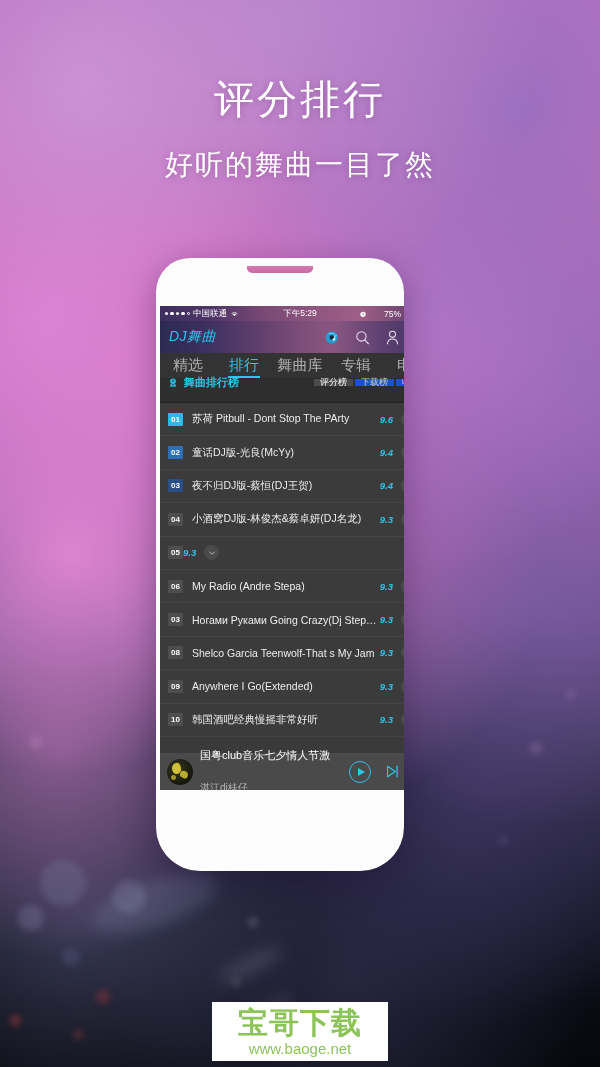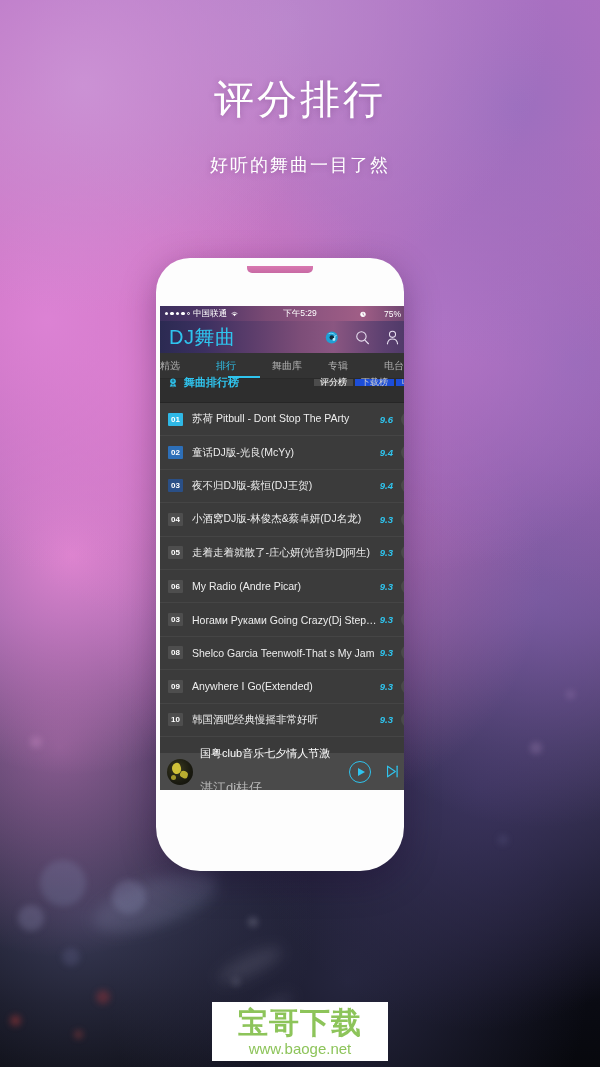--- a/index.html
+++ b/index.html
@@ -40,21 +40,21 @@
   #bokeh { position: absolute; inset: 0; pointer-events: none; }
   .bk { position: absolute; border-radius: 50%; filter: blur(3px); }
 
   
   .promo {
     position: absolute; left: 0; right: 0; text-align: center;
     color: #fff; font-weight: 400; letter-spacing: 3px;
     text-shadow: 0 1px 6px rgba(90,40,100,0.35);
   }
   #promo-title    { top: 76px;  font-size: 40px; line-height: 46px; }
-  #promo-subtitle { top: 148px; font-size: 18px; line-height: 34px; letter-spacing: 2px; }
+  #promo-subtitle { top: 148px; font-size: 28px; line-height: 34px; letter-spacing: 2px; }
 
   
   #phone {
     position: absolute; left: 156px; top: 258px;
     width: 248px; height: 613px;
     background: #fdfdfd;
     border-radius: 34px 34px 44px 44px;
     box-shadow: 0 10px 34px rgba(30,10,50,0.35);
     overflow: hidden;
   }
@@ -86,32 +86,32 @@
   .battery { width: 17px; height: 8px; border: 1px solid rgba(255,255,255,.85); border-radius: 2px; position: relative; padding: 1px; }
   .battery::after { content:""; position:absolute; right:-3px; top:2.2px; width:1.6px; height:3.4px; background: rgba(255,255,255,.85); border-radius:0 1px 1px 0; }
   .battery .fill { height: 100%; width: 75%; background: #f5c518; border-radius: 1px; }
 
   
   #appbar {
     position: relative; height: 32px;
     display: flex; align-items: center; padding: 0 9px;
     background: linear-gradient(90deg,#2b2a52 0%, #3c3060 16%, #5e3e6c 34%, #7c4d78 50%, #8a5681 62%, #5c4070 80%, #3a2f5c 100%);
   }
-  #app-title { color: #2fc4ee; font-size: 20px; letter-spacing: .5px; }
+  #app-title { color: #2fc4ee; font-size: 14px; letter-spacing: .5px; font-style: italic; }
   #appbar .icons { margin-left: auto; display: flex; align-items: center; gap: 13px; }
   .hicon { width: 17px; height: 17px; display: block; }
 
   
   #navtabs {
     display: flex; height: 26px; align-items: stretch;
     background: #333333; border-bottom: 1px solid #2a2a2a;
   }
   .ntab {
-    flex: 1; display: flex; align-items: center; 
-    font-size: 10px; color: #b0b0b0; position: relative;
+    flex: 1; display: flex; align-items: center; justify-content: center;
+    font-size: 15px; color: #b0b0b0; position: relative;
   }
   .ntab.active { color: #2fc4ee; }
   .ntab.active::after {
     content: ""; position: absolute; bottom: 0; left: 22%; right: 22%;
     height: 2px; background: #2fc4ee;
   }
 
   
   #sectionbar {
     height: 24px; display: flex; align-items: center;
@@ -162,21 +162,21 @@
   #album-art {
     width: 26px; height: 26px; flex: 0 0 26px; border-radius: 50%;
     background: radial-gradient(circle at 40% 38%, #3a3a20 0%, #1a1a10 60%, #0d0d08 100%);
     position: relative; overflow: hidden;
   }
   #album-art .blob1 { position:absolute; left:5px; top:4px; width:9px; height:11px; background:#d8c93a; border-radius:55% 40% 50% 45%; transform: rotate(-18deg); opacity:.95;}
   #album-art .blob2 { position:absolute; left:13px; top:12px; width:8px; height:7px; background:#c9bb33; border-radius:50% 60% 40% 50%; transform: rotate(22deg); opacity:.9;}
   #album-art .blob3 { position:absolute; left:4px; top:16px; width:5px; height:5px; background:#b8ab2e; border-radius:50%; opacity:.85;}
   #player .meta { margin-left: 7px; min-width: 0; flex: 1; }
   #player-song { color: #ffffff; font-size: 11px; white-space: nowrap; overflow: hidden; }
-  #player-artist { color: #b9b9b9; font-size: 13px; margin-top: 18px; white-space: nowrap; overflow: hidden; }
+  #player-artist { color: #b9b9b9; font-size: 10px; margin-top: 18px; white-space: nowrap; overflow: hidden; }
   #play-btn {
     width: 22px; height: 22px; flex: 0 0 22px; border-radius: 50%;
     border: 1.4px solid #2fc4ee; display: flex; align-items: center; justify-content: center;
     margin-left: 2px;
   }
   #play-btn .tri {
     width: 0; height: 0; margin-left: 2px;
     border-left: 7px solid #2fc4ee;
     border-top: 4.5px solid transparent; border-bottom: 4.5px solid transparent;
   }
@@ -348,31 +348,30 @@
           <div class="title">小酒窝DJ版-林俊杰&amp;蔡卓妍(DJ名龙)</div>
           <div class="score">9.3</div>
           <div class="chev">
             <svg width="8" height="8" viewBox="0 0 24 24">
               <path d="M5 9l7 7 7-7" stroke="#cccccc" stroke-width="2.6" fill="none" stroke-linecap="round" stroke-linejoin="round"></path>
             </svg>
           </div>
         </div>
         <div class="row">
           <div class="rank">05</div>
-          <div class="title">走着走着就散了-庄心妍(光音坊Dj阿生)</div>
           <div class="score">9.3</div>
           <div class="chev">
             <svg width="8" height="8" viewBox="0 0 24 24">
               <path d="M5 9l7 7 7-7" stroke="#cccccc" stroke-width="2.6" fill="none" stroke-linecap="round" stroke-linejoin="round"></path>
             </svg>
           </div>
         </div>
         <div class="row">
           <div class="rank">06</div>
-          <div class="title">My Radio (Andre Picar)</div>
+          <div class="title">My Radio (Andre Stepa)</div>
           <div class="score">9.3</div>
           <div class="chev">
             <svg width="8" height="8" viewBox="0 0 24 24">
               <path d="M5 9l7 7 7-7" stroke="#cccccc" stroke-width="2.6" fill="none" stroke-linecap="round" stroke-linejoin="round"></path>
             </svg>
           </div>
         </div>
         <div class="row">
           <div class="rank">03</div>
           <div class="title">Ногами Руками Going Crazy(Dj Stepa...</div>

